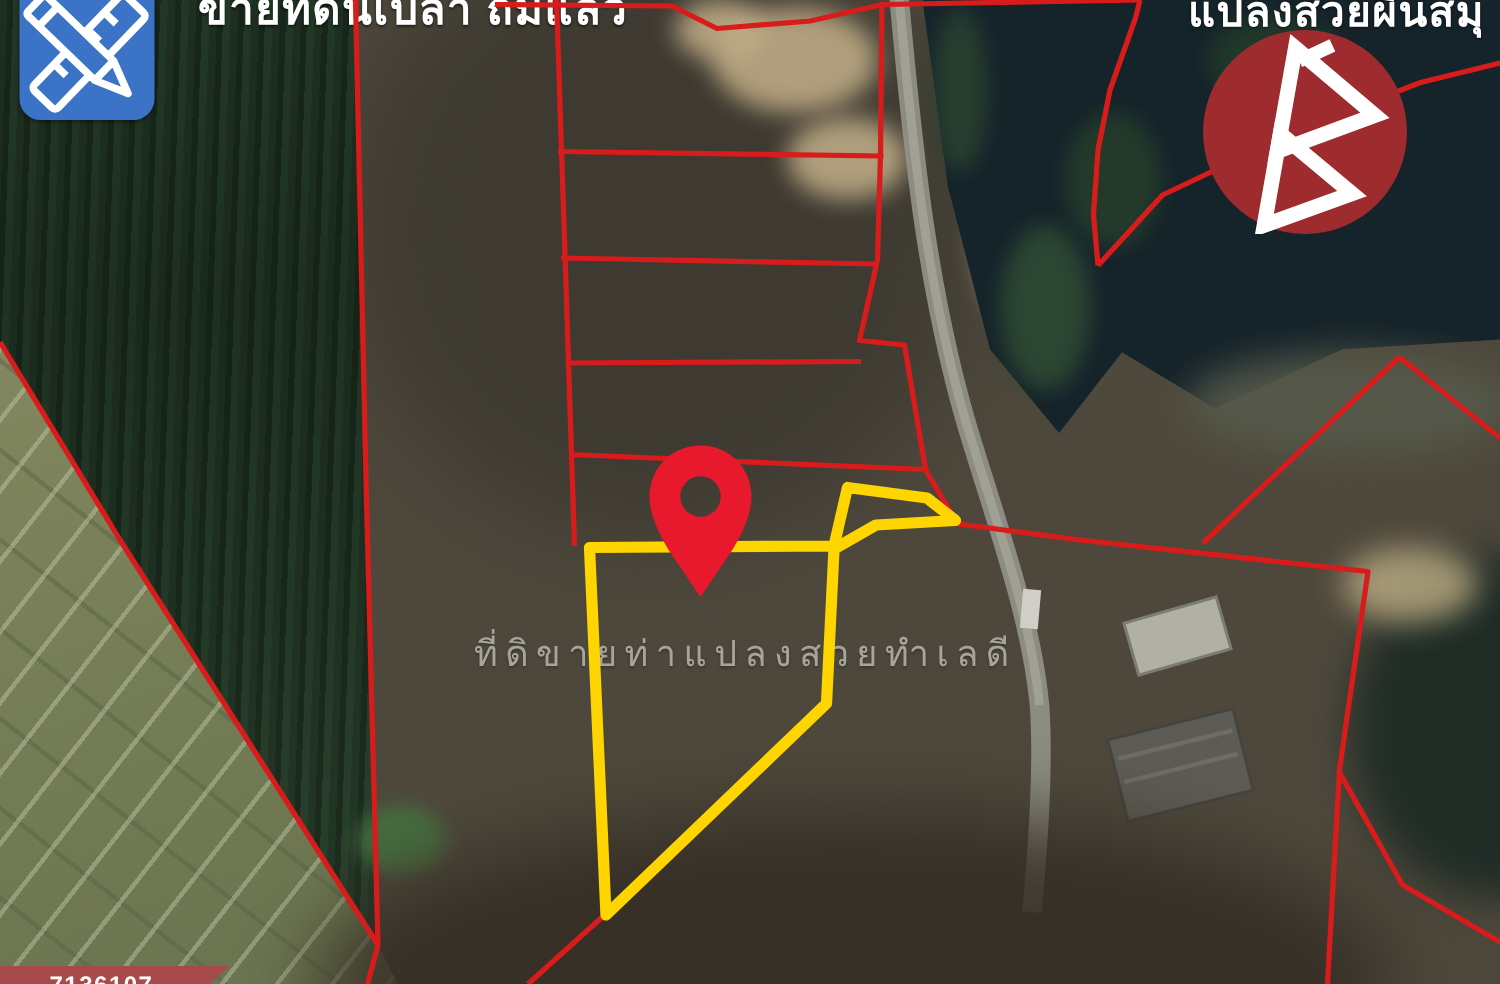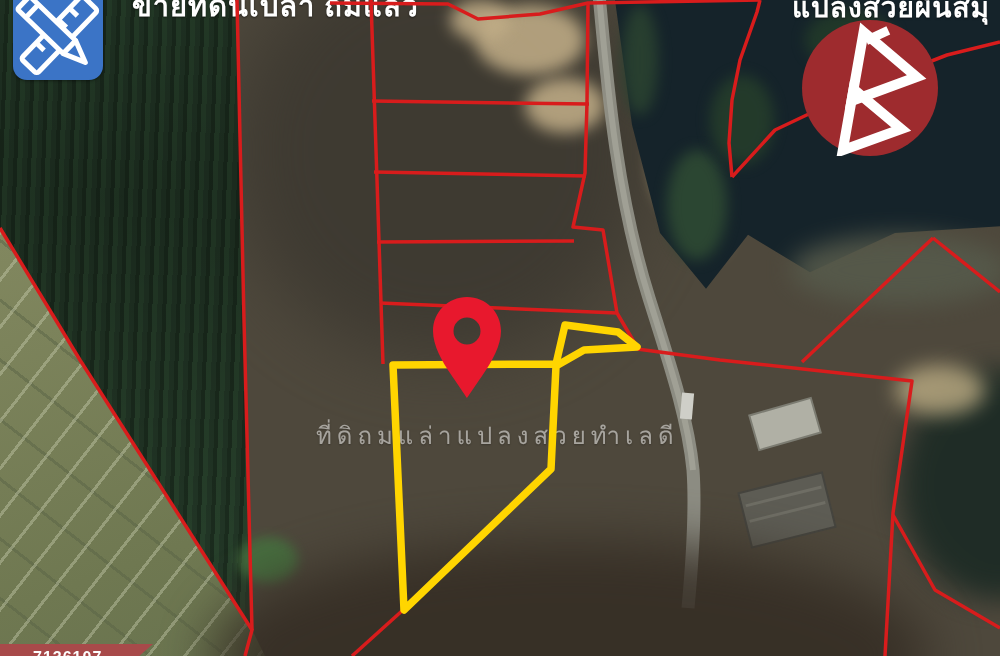--- a/index.html
+++ b/index.html
@@ -78,21 +78,21 @@
       <line x1="748" y1="496" x2="826" y2="496" stroke="#6e6d64" stroke-width="3"></line>
       <line x1="748" y1="512" x2="826" y2="512" stroke="#6e6d64" stroke-width="3"></line>
     </g>
     <rect x="681" y="393" width="12" height="26" fill="#cfcfc8" transform="rotate(5 687 406)"></rect>
   </svg>
 
   <div class="blob" id="bottom-dark"></div>
 
   <div class="wm" id="wm-top-left">ขายที่ดินเปล่า ถมแล้ว</div>
   <div class="wm" id="wm-top-right">แปลงสวยผืนสมุ</div>
-  <div class="wm" id="wm-center">ที่ดิถมแล่าแปลงสวยทำเลดี</div>
+  <div class="wm" id="wm-center">ที่ดิขายท่าแปลงสวยทำเลดี</div>
 
   <svg class="abs" id="overlay-svg" style="left:0;top:0;" width="1000" height="656">
       <path d="M0,228 L80,360 L252,630 L245,656" fill="none" stroke="#d81c1c" stroke-width="3.5" stroke-linejoin="round"></path>
       <path d="M237,0 L244,320 L252,630" fill="none" stroke="#d81c1c" stroke-width="3.5" stroke-linejoin="round"></path>
       <path d="M371,0 L377,180 L383,364" fill="none" stroke="#d81c1c" stroke-width="3.5" stroke-linejoin="round"></path>
       <path d="M372,101 L589,104" fill="none" stroke="#d81c1c" stroke-width="3.5" stroke-linejoin="round"></path>
       <path d="M374,172 L586,176" fill="none" stroke="#d81c1c" stroke-width="3.5" stroke-linejoin="round"></path>
       <path d="M377,242 L574,241" fill="none" stroke="#d81c1c" stroke-width="3.5" stroke-linejoin="round"></path>
       <path d="M380,303 L617,313" fill="none" stroke="#d81c1c" stroke-width="3.5" stroke-linejoin="round"></path>
       <path d="M588,3 L587,103 L585,173 L573,227 L603,230 L617,313 L637,347" fill="none" stroke="#d81c1c" stroke-width="3.5" stroke-linejoin="round"></path>

